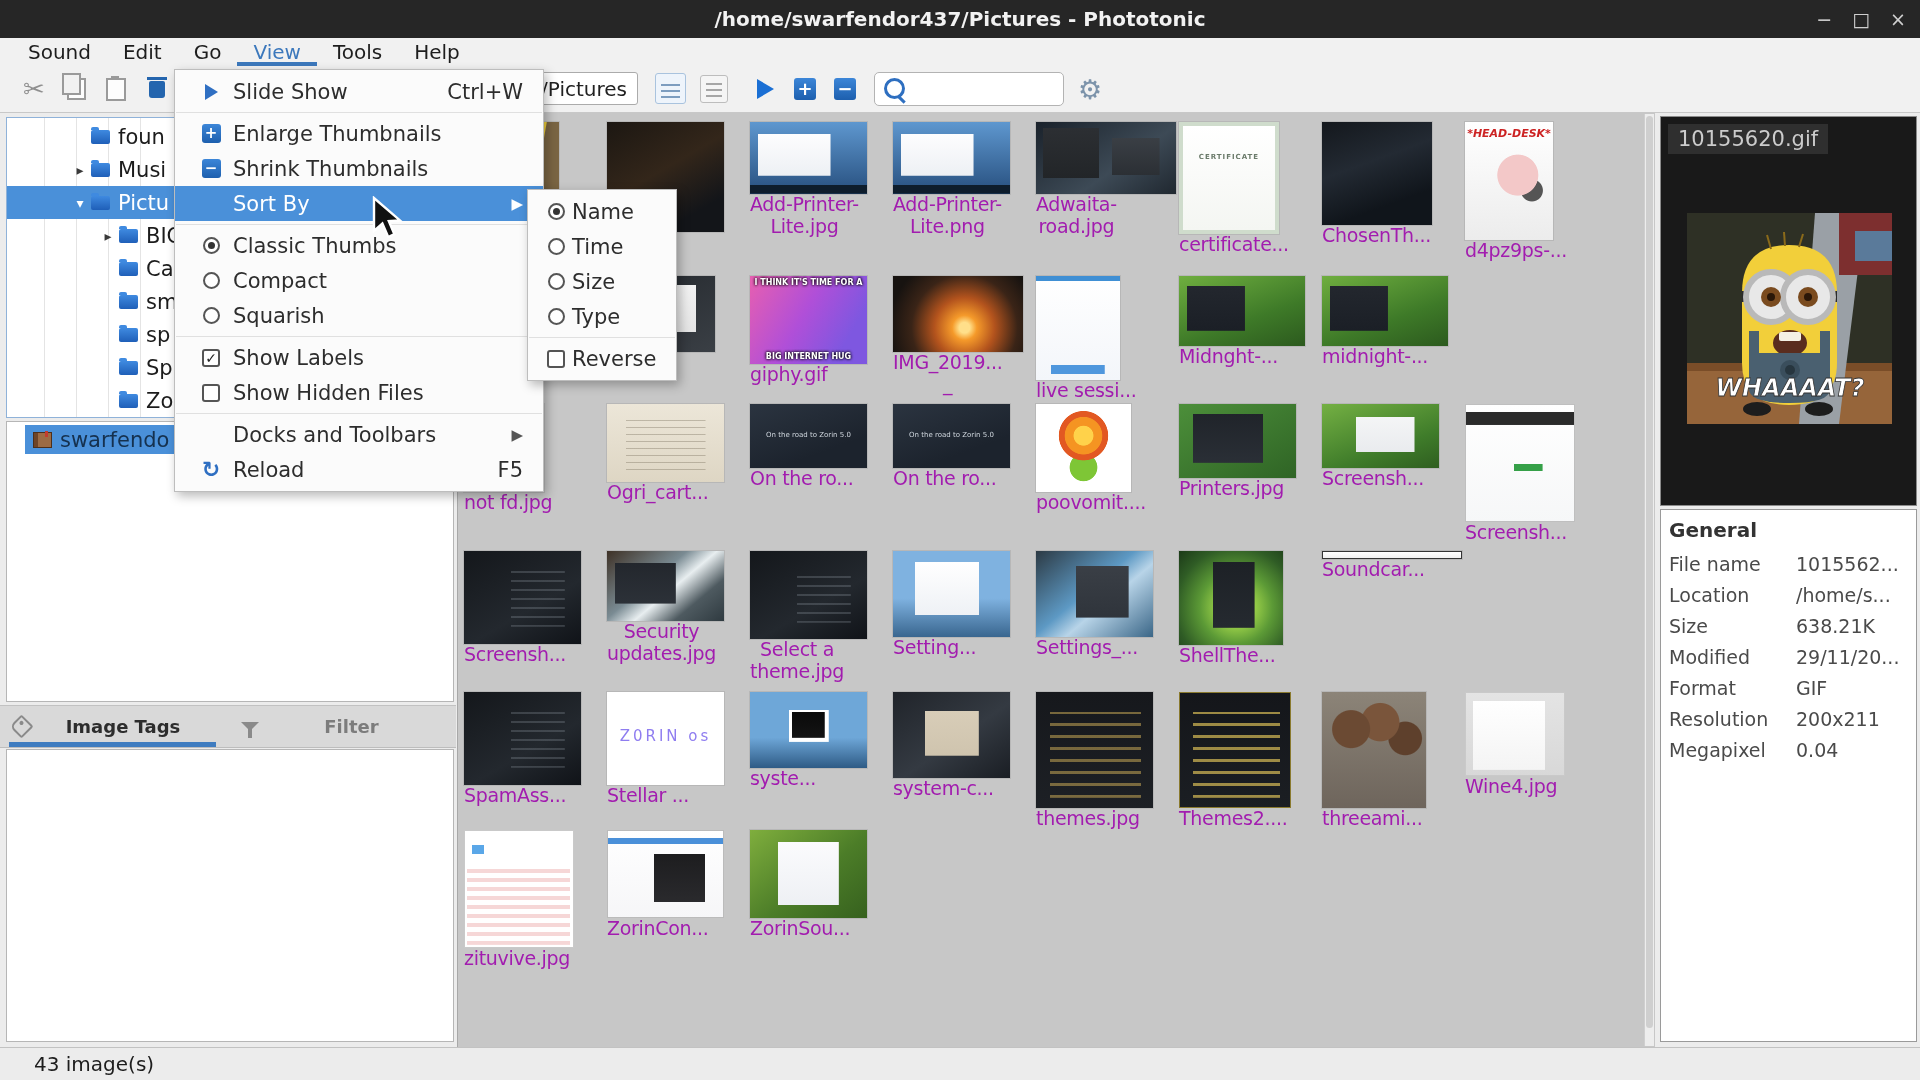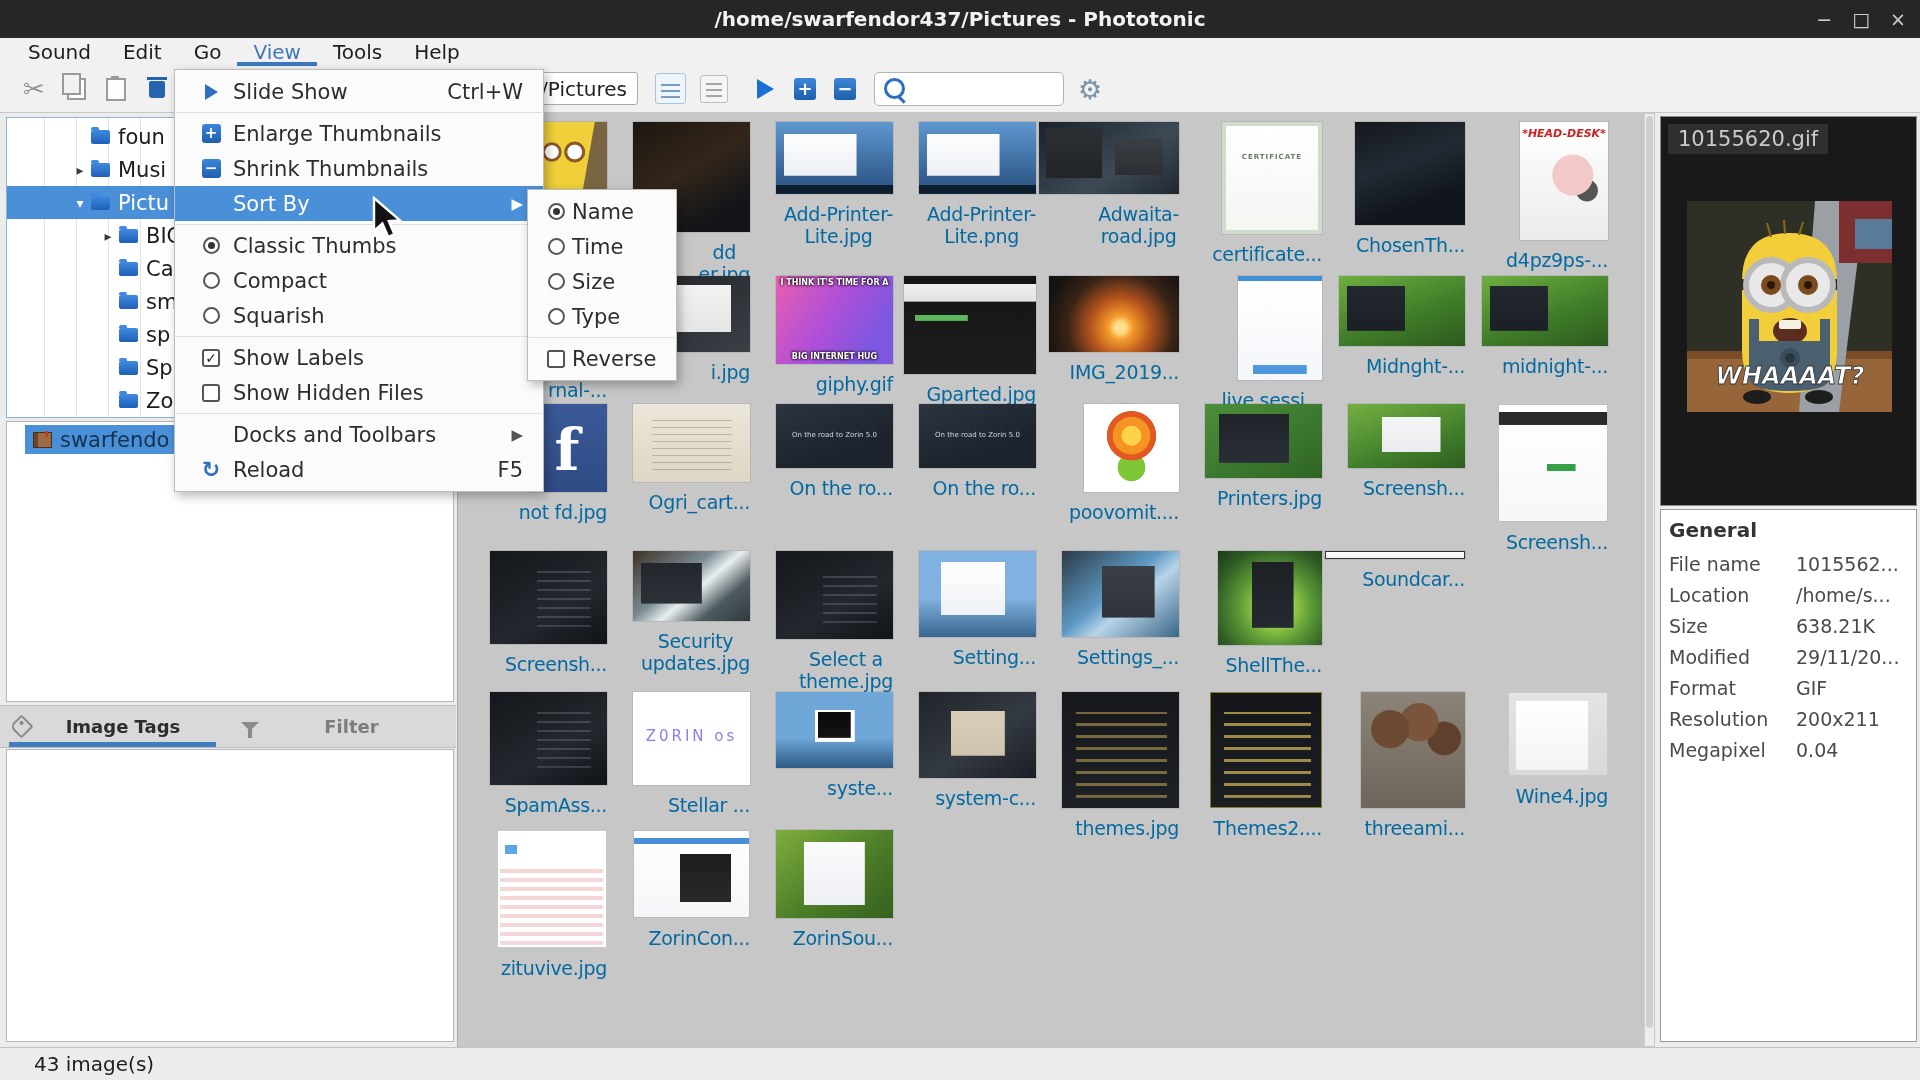--- a/index.html
+++ b/index.html
@@ -69,23 +69,23 @@
   .tag-ic:after{content:'';position:absolute;left:2px;top:2px;width:4px;height:4px;border-radius:50%;background:#8a8a8a}
   .filt-ic{width:0;height:0;border-left:9px solid transparent;border-right:9px solid transparent;border-top:9px solid #8a8a8a;position:relative;flex:none}
   .filt-ic:after{content:'';position:absolute;left:-2px;top:-2px;width:4px;height:9px;background:#8a8a8a}
   .tags-panel{left:6px;top:749px;width:448px;height:293px;background:#fff;border:1px solid #b6b6b6;box-sizing:border-box}
 
   
   .grid-area{left:457px;top:113px;width:1198px;height:934px;background:#c7c7c7;border-left:1px solid #a8a8a8;box-sizing:border-box;overflow:hidden;padding:9px 0 0 6px}
   .scrolltrack{left:1644px;top:114px;width:10px;height:932px;background:#ededed;border-left:1px solid #cfcfcf;box-sizing:border-box}
   .scrollhandle{position:absolute;left:1px;top:2px;width:7px;height:912px;background:#cfcfcf;border-radius:4px}
   .trow{display:flex;align-items:flex-start}
-  .tcell{width:143px;flex:none;display:flex;flex-direction:column;align-items:flex-end}
+  .tcell{width:143px;flex:none;display:flex;flex-direction:column;align-items:flex-start}
   .th{position:relative;background-repeat:no-repeat;box-shadow:0 0 0 1px rgba(0,0,0,.08)}
-  .tlabel{margin-top:10px;font-size:19px;line-height:1.14;color:#0369a1;text-align:center;white-space:pre-line;letter-spacing:-0.3px}
+  .tlabel{margin-top:0;font-size:19px;line-height:1.14;color:#a21caf;text-align:center;white-space:pre-line;letter-spacing:-0.3px}
   .ov{position:absolute;left:0;right:0;top:2px;text-align:center;font-weight:bold;font-size:8px;color:#fff;pointer-events:none}
   .ov2{top:auto;bottom:3px}
 
   .th-minion{background-image:radial-gradient(circle at 42% 40%,#fff 0 9%,#8a5a2a 10% 13%,transparent 14%),radial-gradient(circle at 66% 40%,#fff 0 9%,#8a5a2a 10% 13%,transparent 14%),linear-gradient(100deg,#46402f 0 16%,#f0cf3a 17% 76%,#7a6543 77%)}
   .th-dark1{background-image:linear-gradient(150deg,#1c1712,#33261a 45%,#131519 80%)}
   .th-aplite{background-image:linear-gradient(#fdfdfe,#edf0f4),linear-gradient(#0e1d2c,#0e1d2c),linear-gradient(180deg,#5e97cf,#274f7e);
      background-size:62% 58%,100% 12%,100% 100%;background-position:18% 40%,0 100%,0 0}
   .th-adwaita{background-image:linear-gradient(#2c2f33,#222528),linear-gradient(#3a3f45,#2b2f34),linear-gradient(145deg,#1a222b,#3d4a56 60%,#202830);
      background-size:40% 70%,34% 52%,100% 100%;background-position:8% 30%,82% 45%,0 0}
   .th-cert{background:linear-gradient(#fff,#f4f6f2);border:4px solid #cfdccc;box-sizing:border-box}
@@ -146,21 +146,21 @@
   .th-zituvive{background-image:linear-gradient(#5aa7e8,#5aa7e8),repeating-linear-gradient(0deg,#f6d7d7 0 4px,#fff 4px 9px),linear-gradient(#fff,#fff);
      background-size:11% 8%,94% 66%,100% 100%;background-position:8% 14%,50% 92%,0 0;box-shadow:inset 0 0 0 1px #c9c9c9}
   .th-zorincon{background-image:linear-gradient(#1d1d1f,#2a2a2d),linear-gradient(#4a90d9,#4a90d9),linear-gradient(#fff,#f6f6f8);
      background-size:44% 55%,100% 7%,100% 100%;background-position:72% 60%,0 10%,0 0;box-shadow:inset 0 0 0 1px #bbb}
   .th-leaves{background-image:linear-gradient(#fbfbfd,#eef0f4),linear-gradient(140deg,#7fae3d,#4c7d28 55%,#36611e);
      background-size:52% 72%,100% 100%;background-position:50% 50%,0 0}
 
   
   .preview-panel{left:1660px;top:116px;width:257px;height:390px;background:#191919;border:1px solid #8b8b8b;box-sizing:border-box}
   .fname-chip{position:absolute;left:7px;top:7px;background:#2f2f2f;color:#cccccc;font-size:21px;padding:3px 10px}
-  .minion-wrap{position:absolute;left:26px;top:84px;width:205px;height:211px}
+  .minion-wrap{position:absolute;left:26px;top:96px;width:205px;height:211px}
   .info-panel{left:1660px;top:509px;width:257px;height:533px;background:#fff;border:1px solid #9a9a9a;box-sizing:border-box;padding:8px 0 0 8px}
   .info-title{font-size:20px;font-weight:bold;color:#333;margin-bottom:6px}
   .info-row{display:flex;font-size:19px;color:#4a4a4a;height:31px;align-items:center}
   .info-row .k{width:127px;flex:none}
   .info-row .v{flex:1;white-space:nowrap;overflow:hidden}
 
   
   .statusbar{left:0;top:1047px;width:1920px;height:33px;background:#ececec;border-top:1px solid #c2c2c2;box-sizing:border-box;
              display:flex;align-items:center;padding-left:34px;font-size:20px;color:#1d1d1d}
 
@@ -359,24 +359,20 @@
       <div class="tcell">
         <div class="th th-grayw" style="width: 108px; height: 76px;"></div>
         <div class="tlabel">i.jpg</div>
       </div>
       <div class="tcell">
         <div class="th th-pony" style="width: 117px; height: 88px;">
           <span class="ov">I THINK IT'S TIME FOR A</span>
           <span class="ov ov2">BIG INTERNET HUG</span>
         </div>
         <div class="tlabel">giphy.gif</div>
-      </div>
-      <div class="tcell">
-        <div class="th th-gparted" style="width: 132px; height: 98px;"></div>
-        <div class="tlabel">Gparted.jpg</div>
       </div>
       <div class="tcell">
         <div class="th th-sunset" style="width: 130px; height: 76px;"></div>
         <div class="tlabel">IMG_2019...
 _</div>
       </div>
       <div class="tcell">
         <div class="th th-livesess" style="width: 84px; height: 104px;"></div>
         <div class="tlabel">live sessi...</div>
       </div>

